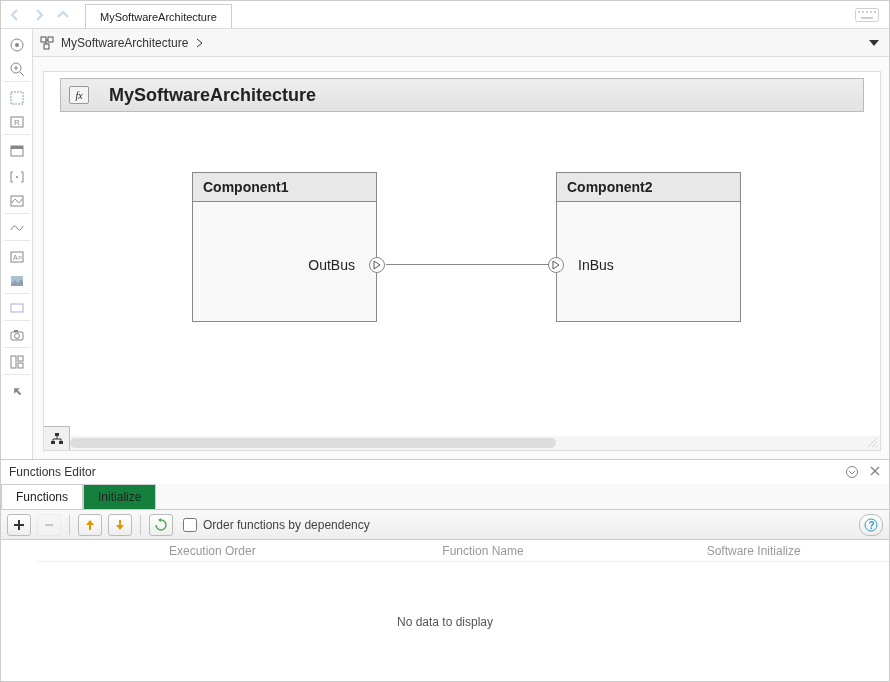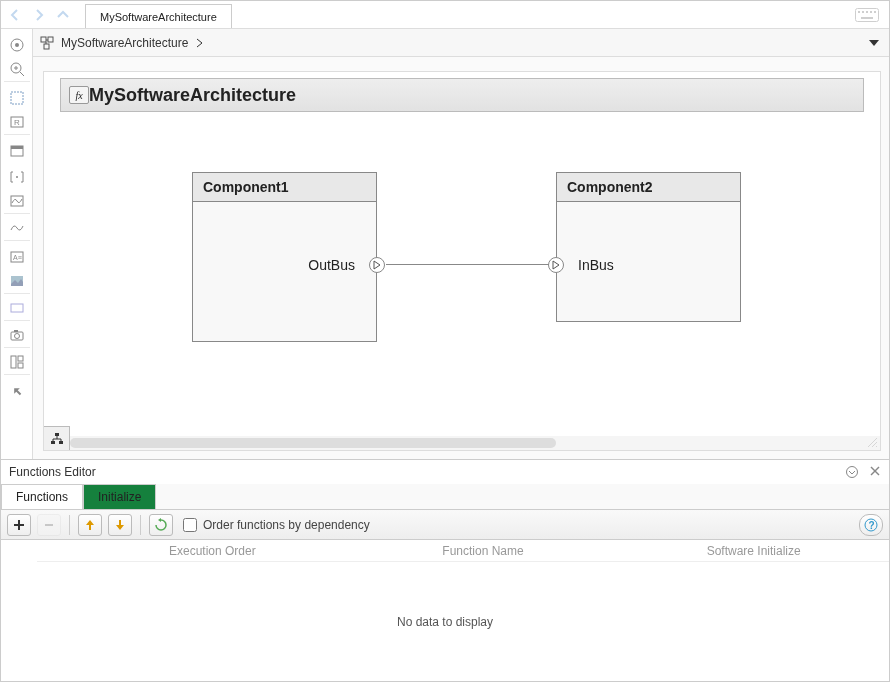--- a/index.html
+++ b/index.html
@@ -14,21 +14,21 @@
 .tool-ico { width: 20px; height: 20px; display: flex; align-items: center; justify-content: center; cursor: pointer; opacity: 0.7; }
 .tool-ico.sep { border-bottom: 1px solid #ddd; padding-bottom: 4px; margin-bottom: 0; width: 26px; justify-content: center; height: auto; }
 .canvas-col { flex: 1; display: flex; flex-direction: column; min-width: 0; }
 .breadcrumb { height: 28px; background: #f7f7f7; border-bottom: 1px solid #ddd; display: flex; align-items: center; padding: 0 6px; gap: 6px; }
 .bc-icon { width: 16px; height: 16px; display: flex; align-items: center; justify-content: center; }
 .bc-text { font-size: 12px; color: #333; }
 .bc-arrow { margin-left: 2px; }
 .bc-menu { margin-left: auto; padding: 0 4px; cursor: pointer; }
 .canvas-wrap { flex: 1; position: relative; background: #fafafa; overflow: hidden; }
 .canvas-inner { position: absolute; left: 10px; top: 14px; right: 8px; bottom: 8px; background: #fff; border: 1px solid #ddd; }
-.title-bar { position: absolute; left: 16px; right: 16px; top: 6px; height: 34px; background: linear-gradient(#eee, #e2e2e2); border: 1px solid #bbb; display: flex; align-items: center; padding: 0 8px; gap: 0; }
+.title-bar { position: absolute; left: 16px; right: 16px; top: 6px; height: 34px; background: linear-gradient(#eee, #e2e2e2); border: 1px solid #bbb; display: flex; align-items: center; padding: 0 8px; gap: 20px; }
 .fx-badge { width: 20px; height: 18px; background: #f5f5f5; border: 1px solid #999; border-radius: 2px; font-size: 10px; font-style: italic; display: flex; align-items: center; justify-content: center; font-family: 'Times New Roman', serif; }
 .title-text { font-size: 18px; font-weight: bold; }
 .component { position: absolute; background: #f8f8f8; border: 1px solid #888; }
 .component-header { background: #e8e8e8; border-bottom: 1px solid #888; padding: 6px 10px; font-size: 14px; font-weight: bold; }
 .port { position: absolute; display: flex; align-items: center; gap: 14px; font-size: 14px; }
 .port-tri { width: 16px; height: 16px; border: 1px solid #888; border-radius: 8px; background: #fff; display: flex; align-items: center; justify-content: center; }
 .wire { position: absolute; height: 1px; background: #888; }
 .hierarchy-tab { position: absolute; left: 0; bottom: 0; width: 26px; height: 24px; background: #f0f0f0; border: 1px solid #bbb; border-bottom: none; border-left: none; display: flex; align-items: center; justify-content: center; }
 .scrollbar-h { position: absolute; left: 26px; right: 0; bottom: 0; height: 14px; background: #f5f5f5; }
 .sb-thumb { position: absolute; left: 0; top: 2px; height: 10px; width: 60%; background: #ddd; border-radius: 5px; }
@@ -199,21 +199,21 @@
       </div>
     </div>
 
     <div class="canvas-wrap">
       <div class="canvas-inner">
         <div class="title-bar">
           <div class="fx-badge">fx</div>
           <span class="title-text">MySoftwareArchitecture</span>
         </div>
 
-        <div class="component" style="left:148px; top:100px; width:185px; height:170px;">
+        <div class="component" style="left:148px; top:100px; width:185px; height:150px;">
           <div class="component-header">Component1</div>
           <div class="port" style="right:-9px; top:84px;">
             <span>OutBus</span>
             <div class="port-tri">
               <svg width="8" height="10">
                   <path d="M1 1 L7 5 L1 9 Z" fill="none" stroke="#555"></path>
                 </svg>
             </div>
           </div>
         </div>

